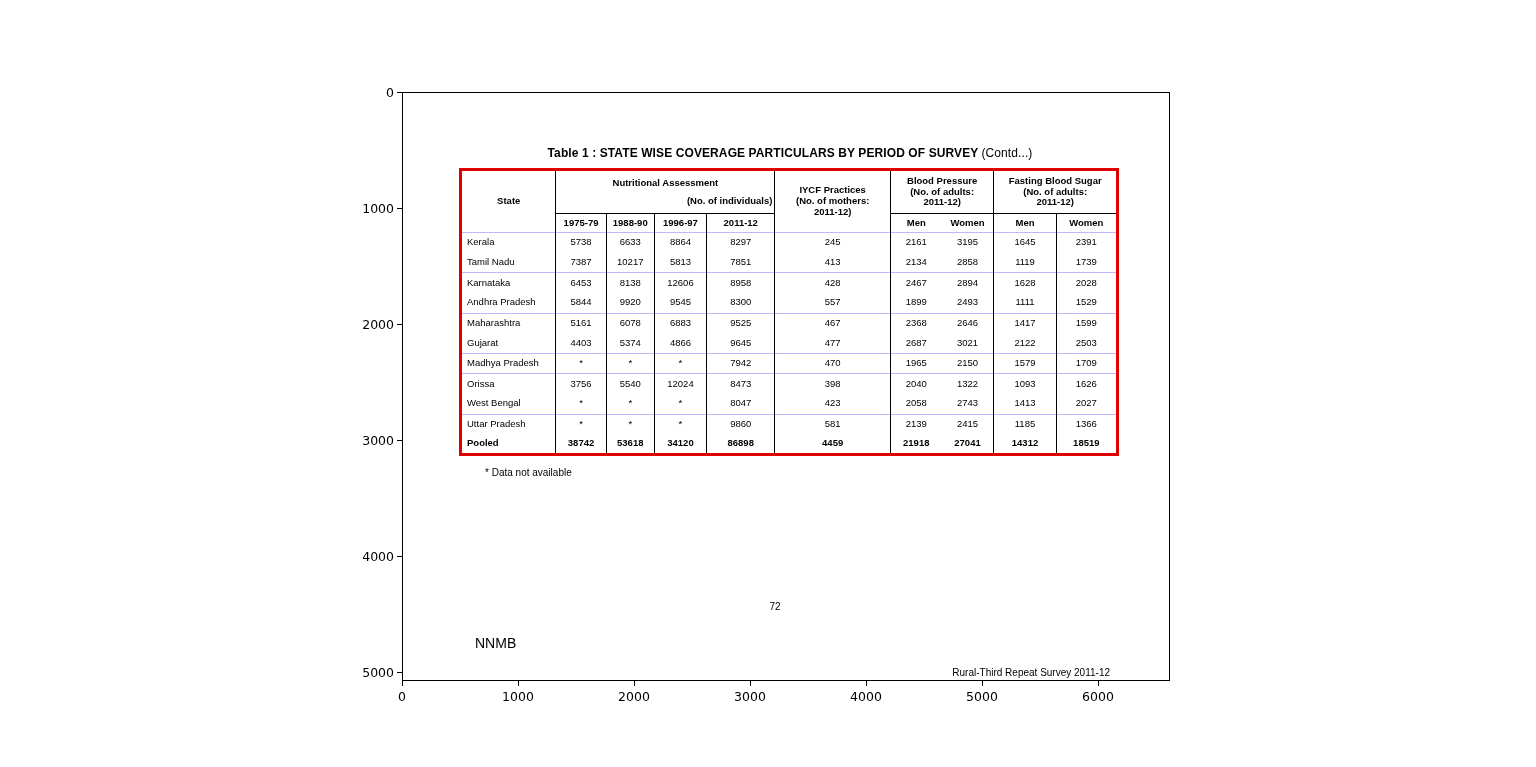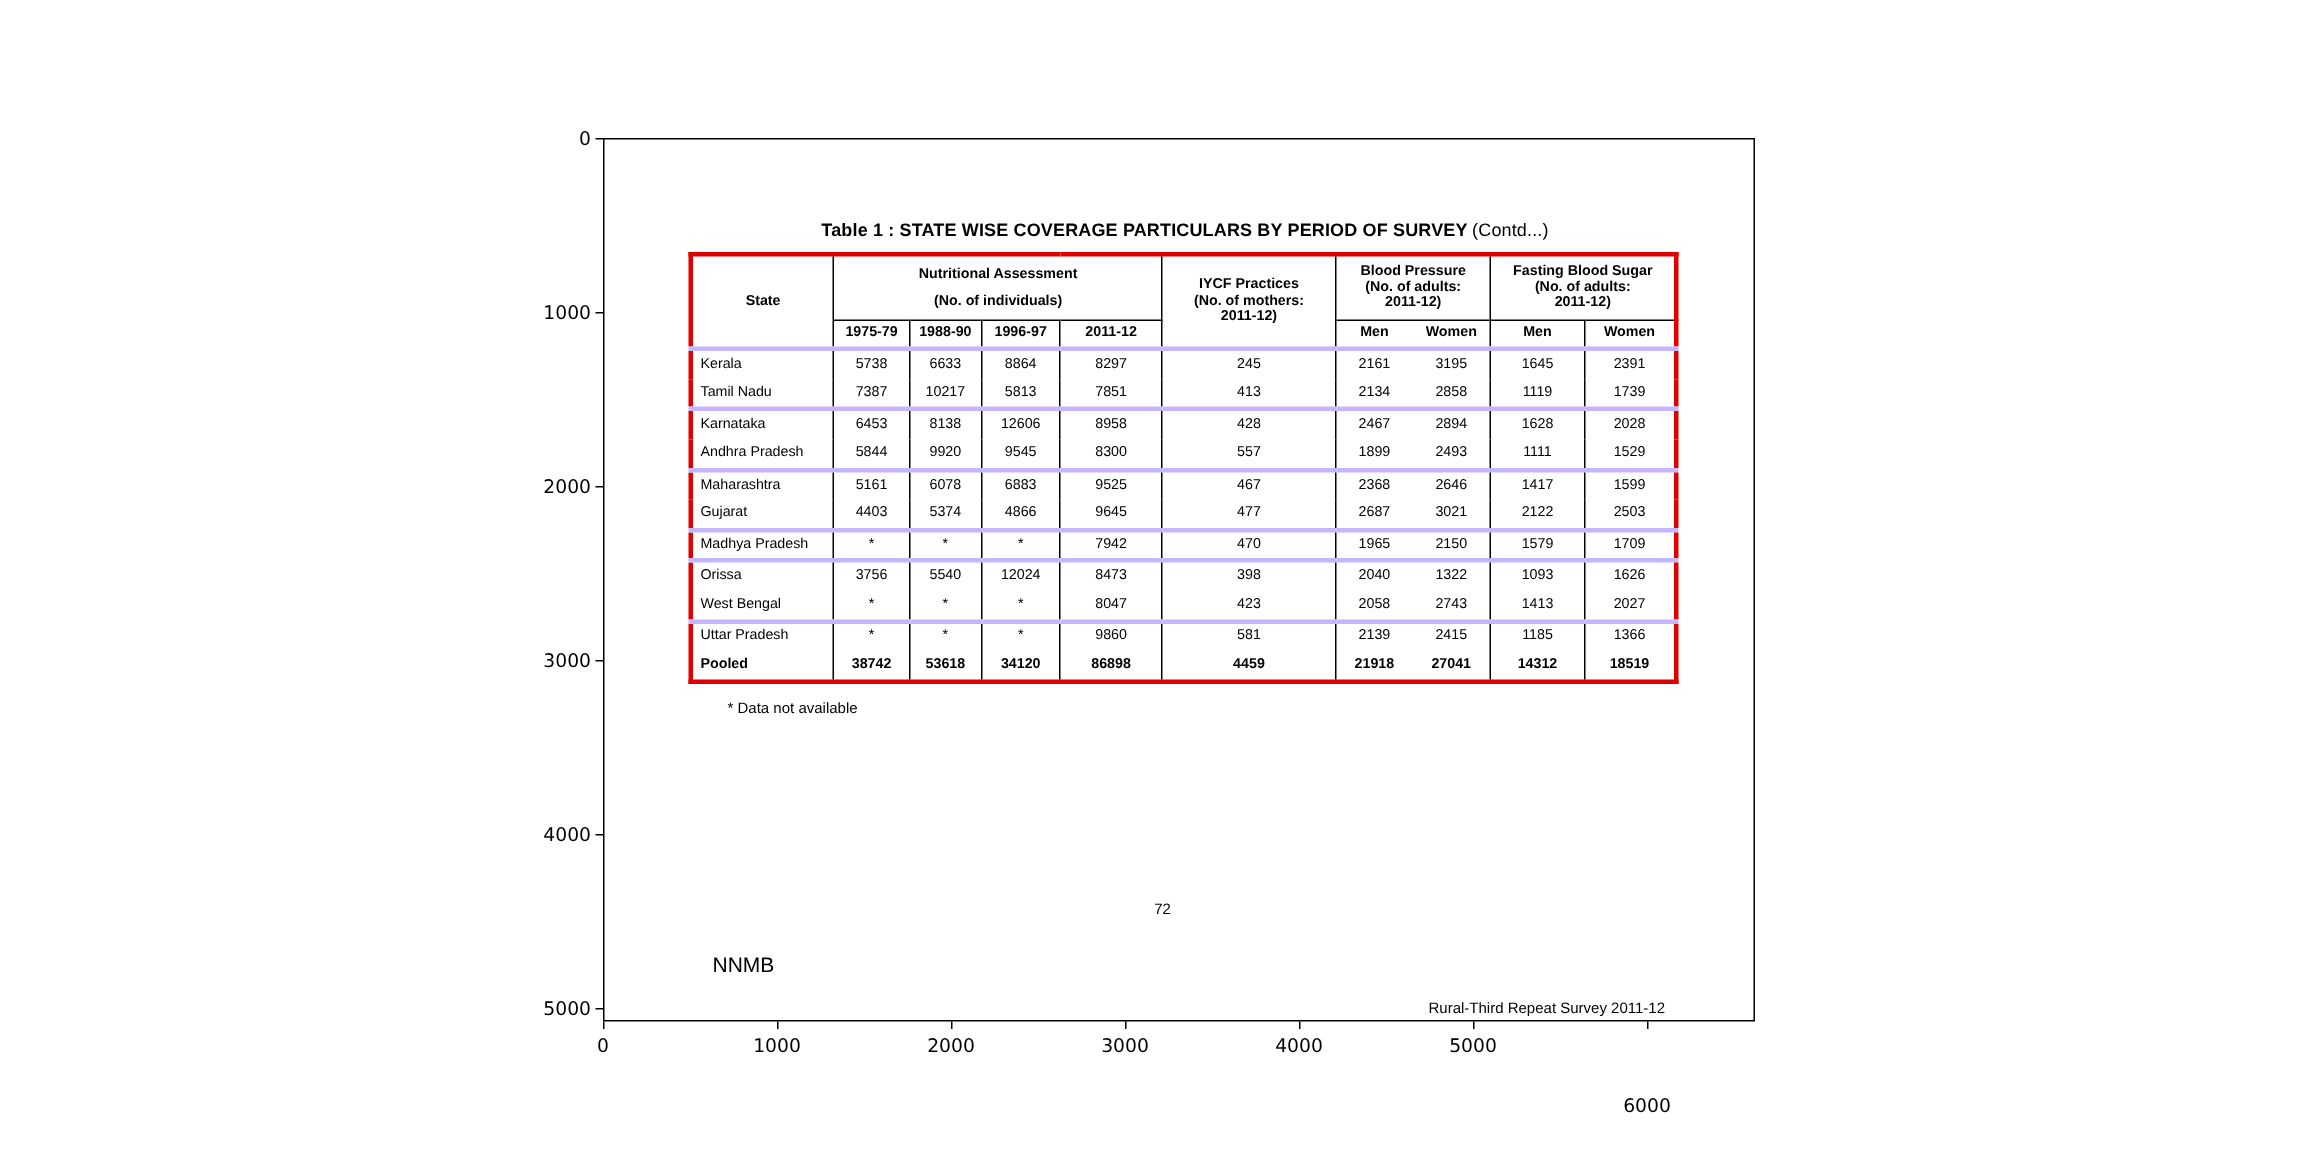--- a/index.html
+++ b/index.html
@@ -28,25 +28,25 @@
                   font-size:9.5px;line-height:1.15;}
   .doc-table th,.doc-table td{border-left:1px solid #000;padding:0 2px;margin:0;
                   text-align:center;vertical-align:middle;font-weight:normal;
                   overflow:hidden;white-space:nowrap;}
   .doc-table th{font-weight:bold;}
   .doc-table .no-left{border-left:none;}
   .doc-table tr.hr1{height:44px;}
   .doc-table tr.hr2{height:19px;margin-top:40px;}
   .doc-table tr.hr2 th{border-top:1px solid #000;}
   .doc-table tbody tr{height:19.9px;}
-  .doc-table tbody tr.group-start td{border-top:3px solid #c4b5fd;}
+  .doc-table tbody tr.group-start td{border-top:1px solid #c4b5fd;}
   .doc-table tbody tr.bold-row td{font-weight:bold;}
   .doc-table td.state-cell{text-align:left;padding-left:5px;}
   .doc-table .hline{display:block;}
-  .doc-table .hgap{margin-top:7px;display:block;}
+  .doc-table .hgap{margin-top:7px;display:block;text-align:right;}
 
   .doc-footnote{position:absolute;left:485px;top:467px;font-size:10px;}
   .doc-footer-left{position:absolute;left:475px;top:635px;font-size:14px;}
   .doc-footer-center{position:absolute;left:775px;top:601px;transform:translateX(-50%);font-size:10px;}
   .doc-footer-right{position:absolute;right:426px;top:635px;font-size:10px;margin-top:32px;}
 </style>
 </head>
 <body>
 
 <div class="axes-frame"></div>
@@ -70,21 +70,21 @@
     <div class="xtick-label" style="left: 518px; top: 689px;">1000</div>
     <div class="xtick-mark" style="left: 518px; top: 681px;"></div>
     <div class="xtick-label" style="left: 634px; top: 689px;">2000</div>
     <div class="xtick-mark" style="left: 634px; top: 681px;"></div>
     <div class="xtick-label" style="left: 750px; top: 689px;">3000</div>
     <div class="xtick-mark" style="left: 750px; top: 681px;"></div>
     <div class="xtick-label" style="left: 866px; top: 689px;">4000</div>
     <div class="xtick-mark" style="left: 866px; top: 681px;"></div>
     <div class="xtick-label" style="left: 982px; top: 689px;">5000</div>
     <div class="xtick-mark" style="left: 982px; top: 681px;"></div>
-    <div class="xtick-label" style="left: 1098px; top: 729px;">6000</div>
+    <div class="xtick-label" style="left: 1098px; top: 689px;">6000</div>
     <div class="xtick-mark" style="left: 1098px; top: 681px;"></div>
   </div>
 
 <div class="doc-title">
   <span class="b">Table 1 : STATE WISE COVERAGE PARTICULARS BY PERIOD OF SURVEY</span><span class="suffix">(Contd...)</span>
 </div>
 
 <table class="doc-table">
   <colgroup>
     <col style="width:95px">

